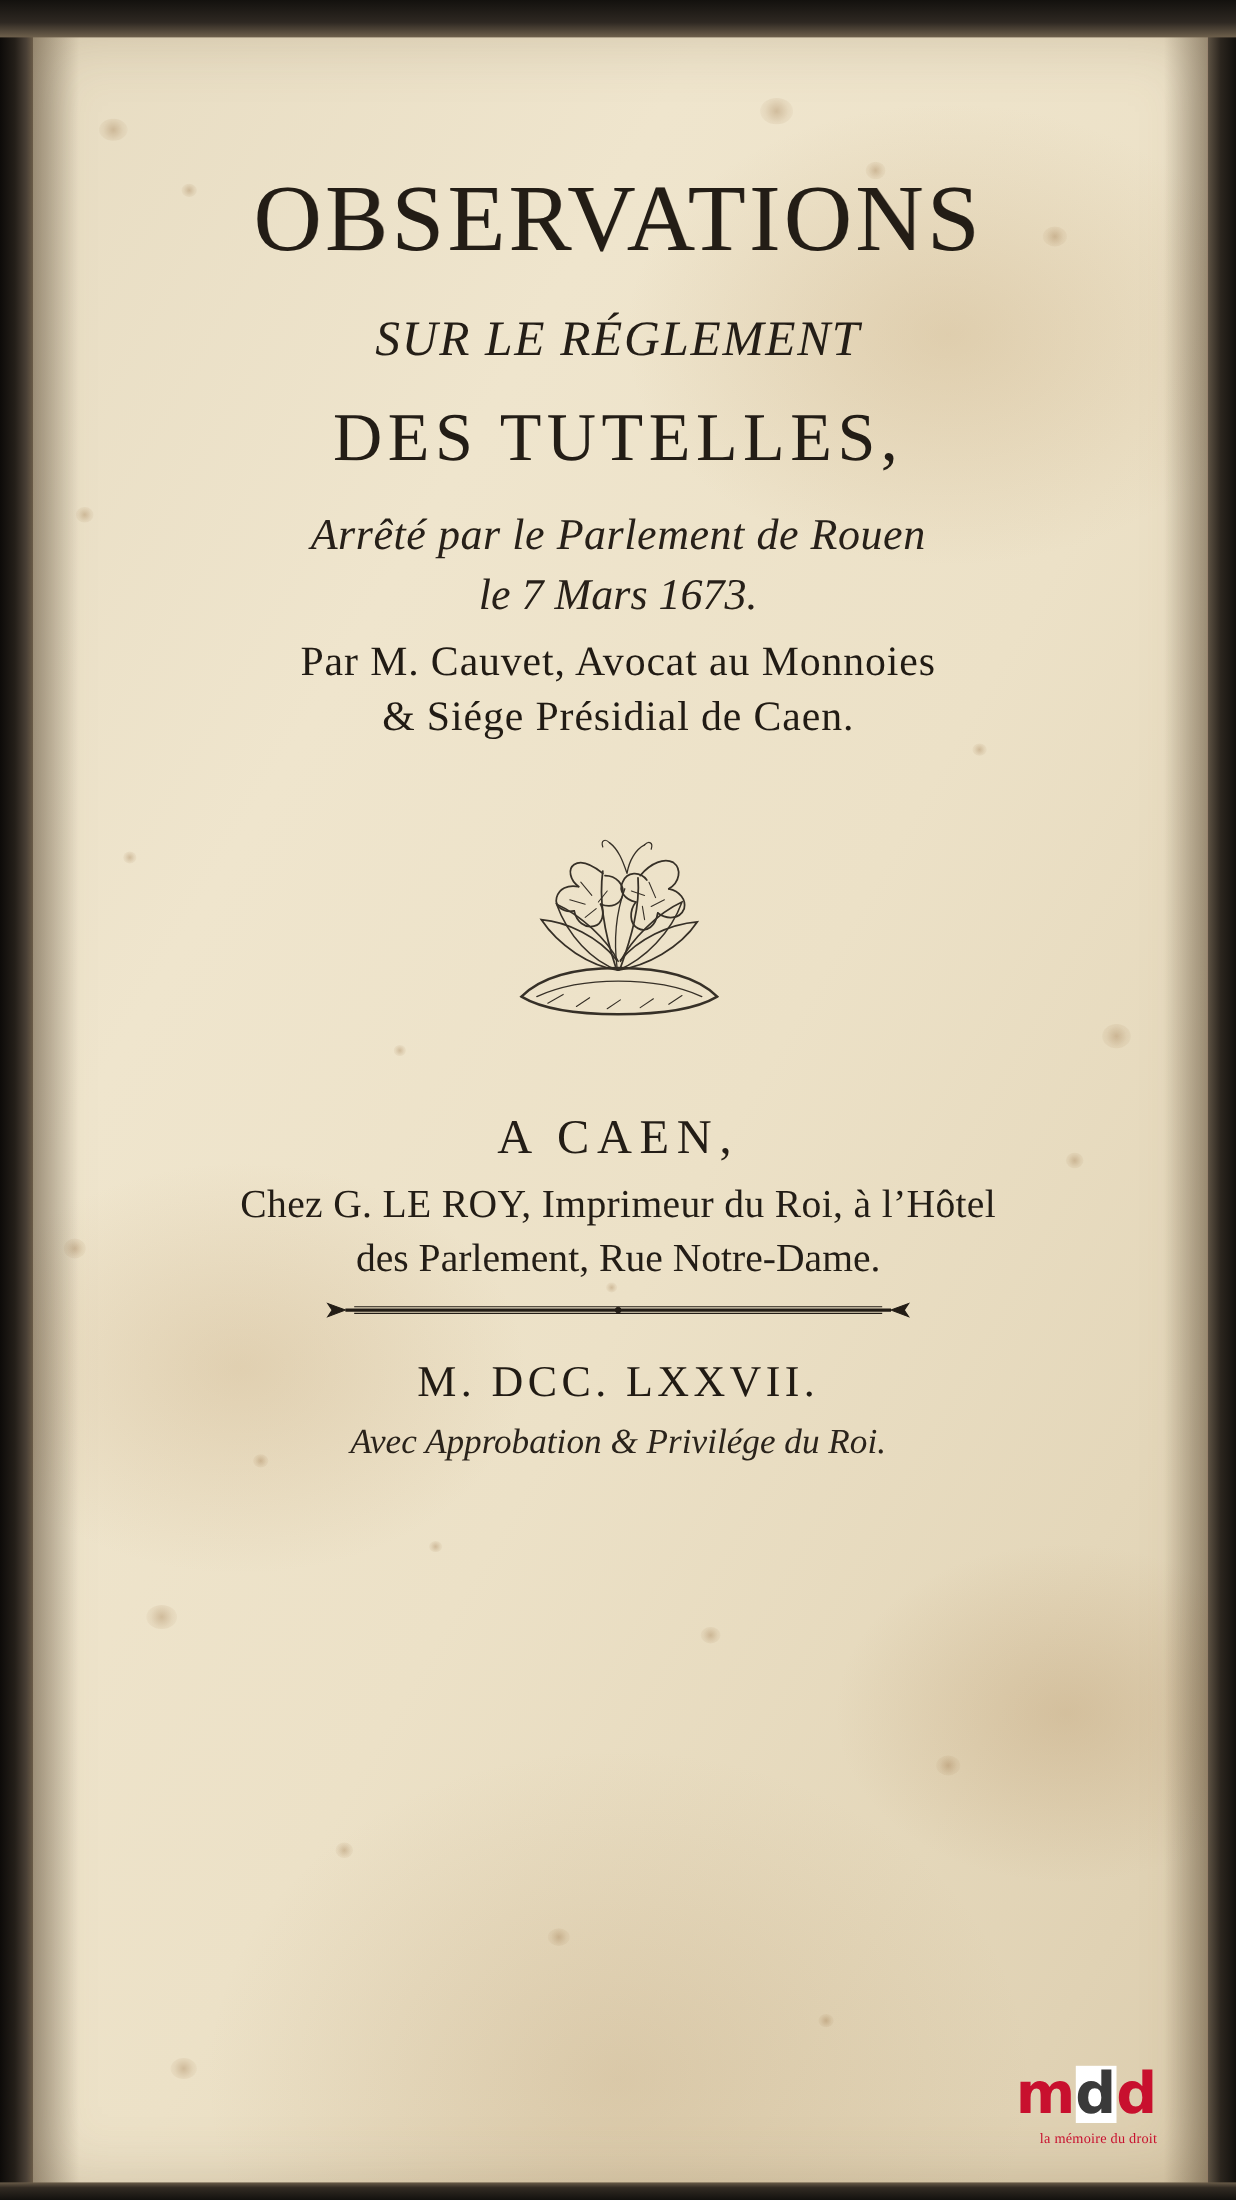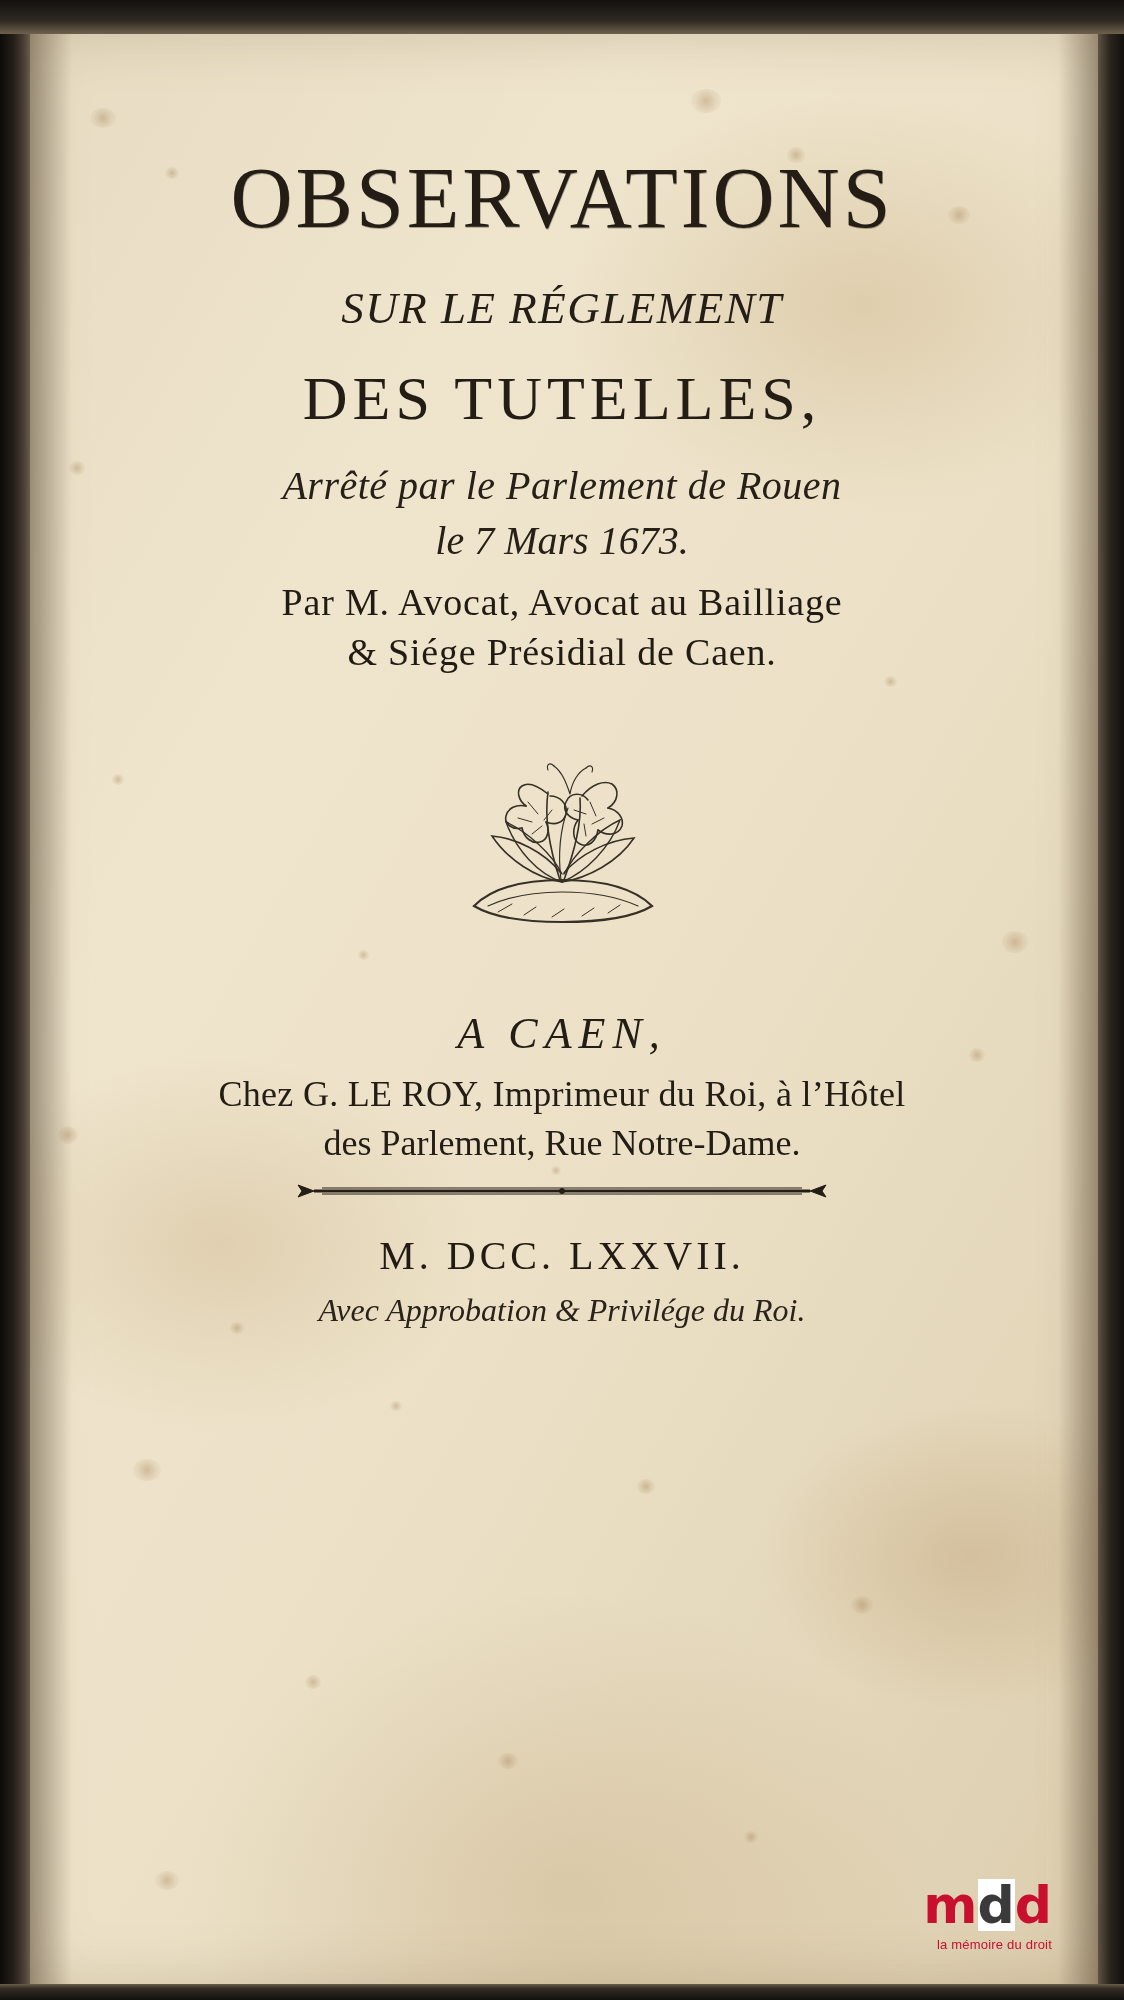--- a/index.html
+++ b/index.html
@@ -160,21 +160,20 @@
     height: 230px;
     opacity: 0.9;
   }
 
   .place {
     position: absolute;
     left: 0; right: 0;
     top: 978px;
     font-size: 44px;
     letter-spacing: 7px;
-    font-style: italic;
     color: #231d16;
   }
 
   .imprint-1 {
     position: absolute;
     left: 0; right: 0;
     top: 1043px;
     font-size: 36px;
     letter-spacing: 0.3px;
     color: #231d16;
@@ -233,21 +232,21 @@
     line-height: 1;
   }
   .logo-m { color: #c8102e; }
   .logo-d1 {
     color: #3a3a3a;
     background: #ffffff;
   }
   .logo-d2 { color: #c8102e; }
   .logo-tag {
     margin-top: 6px;
-    font-family: Liberation Sans, sans-serif;
+    font-family: Liberation Serif, serif;
     font-size: 13px;
     color: #c8102e;
     letter-spacing: 0.2px;
   }
 
   .page-shadow-left {
     position: absolute;
     left: 26px; top: 30px;
     width: 46px; height: 1958px;
     background: linear-gradient(to right, rgba(60,44,26,0.45), rgba(60,44,26,0));
@@ -296,21 +295,21 @@
 
       <div class="title-main">OBSERVATIONS</div>
 
       <div class="subtitle-1">SUR LE RÉGLEMENT</div>
 
       <div class="title-second">DES TUTELLES,</div>
 
       <div class="byline-1">Arrêté par le Parlement de Rouen</div>
       <div class="byline-2">le 7 Mars 1673.</div>
 
-      <div class="author-1">Par M. Avocat, Avocat au Bailliage</div>
+      <div class="author-1">Par M. Cauvet, Avocat au Monnoies</div>
       <div class="author-2">&amp; Siége Présidial de Caen.</div>
 
       <div class="ornament">
         <svg viewBox="0 0 260 230" width="260" height="230" aria-hidden="true">
           <g fill="none" stroke="#231d16" stroke-width="2" stroke-linecap="round">
 
             <path d="M42 196 C62 176 96 170 130 170 C166 170 200 176 220 196 C200 208 166 212 130 212 C96 212 62 208 42 196 Z" stroke-width="2.2"></path>
             <path d="M56 196 C78 186 104 182 130 182 C158 182 184 186 206 196" stroke-width="1.2"></path>
             <path d="M66 202 L80 194 M92 205 L104 197 M120 207 L132 199 M150 206 L162 198 M176 203 L188 195" stroke-width="1"></path>
 

